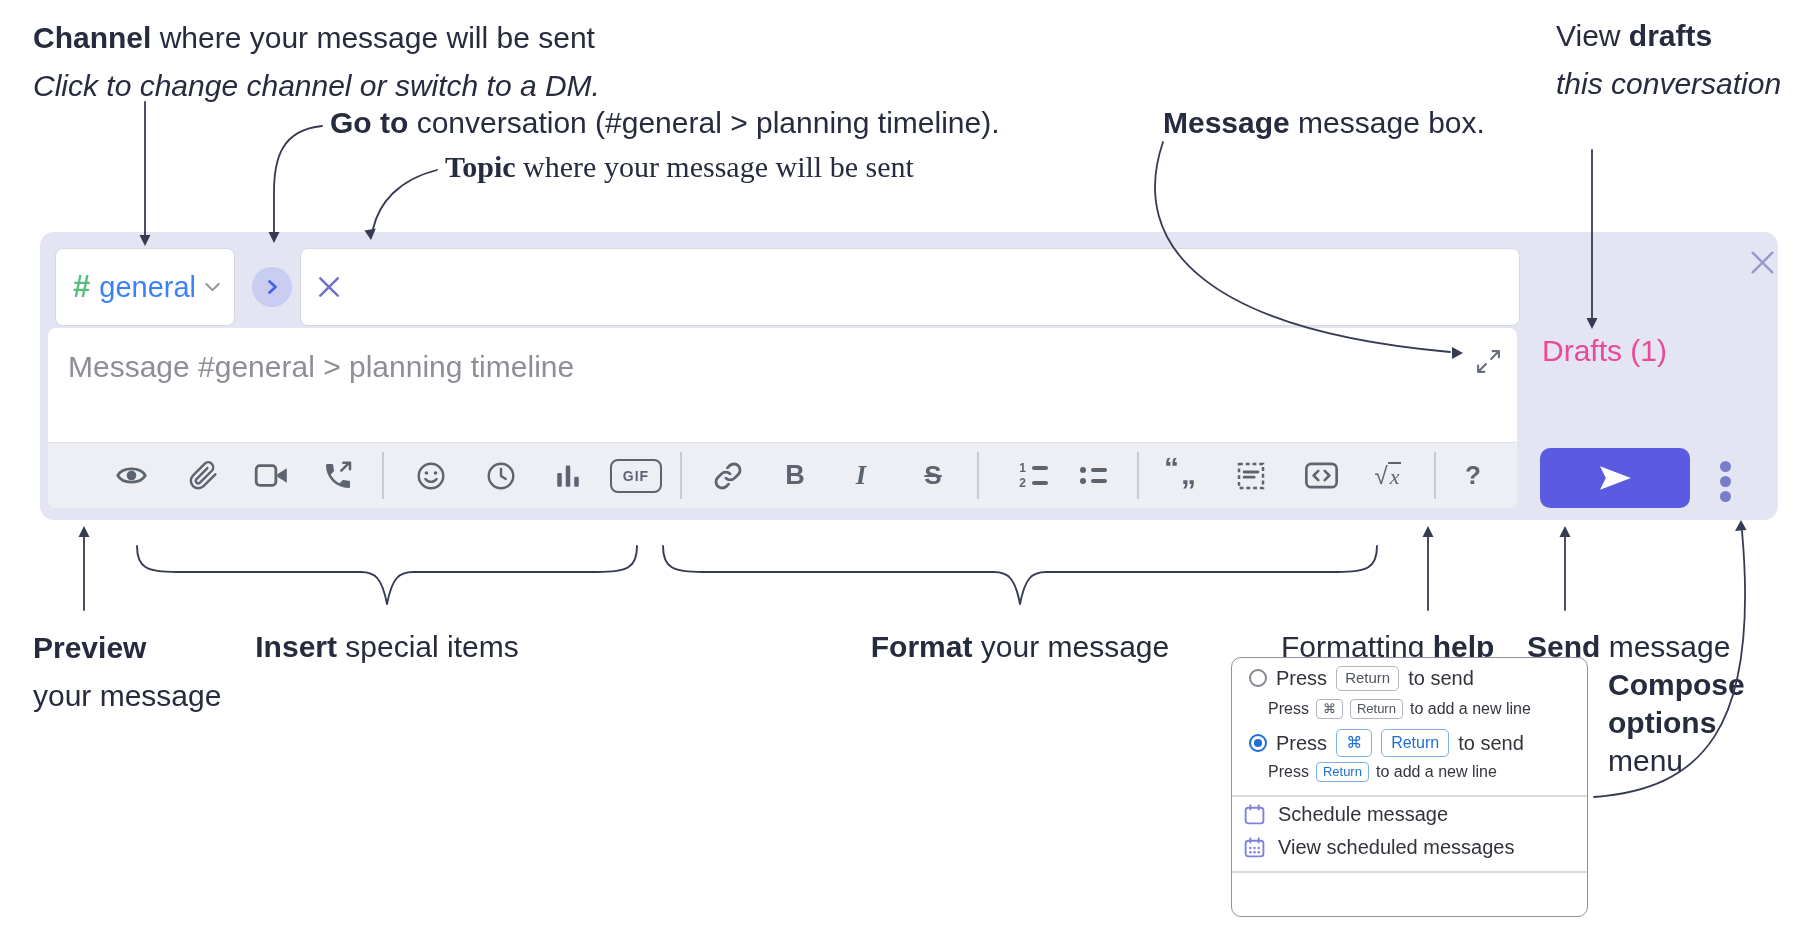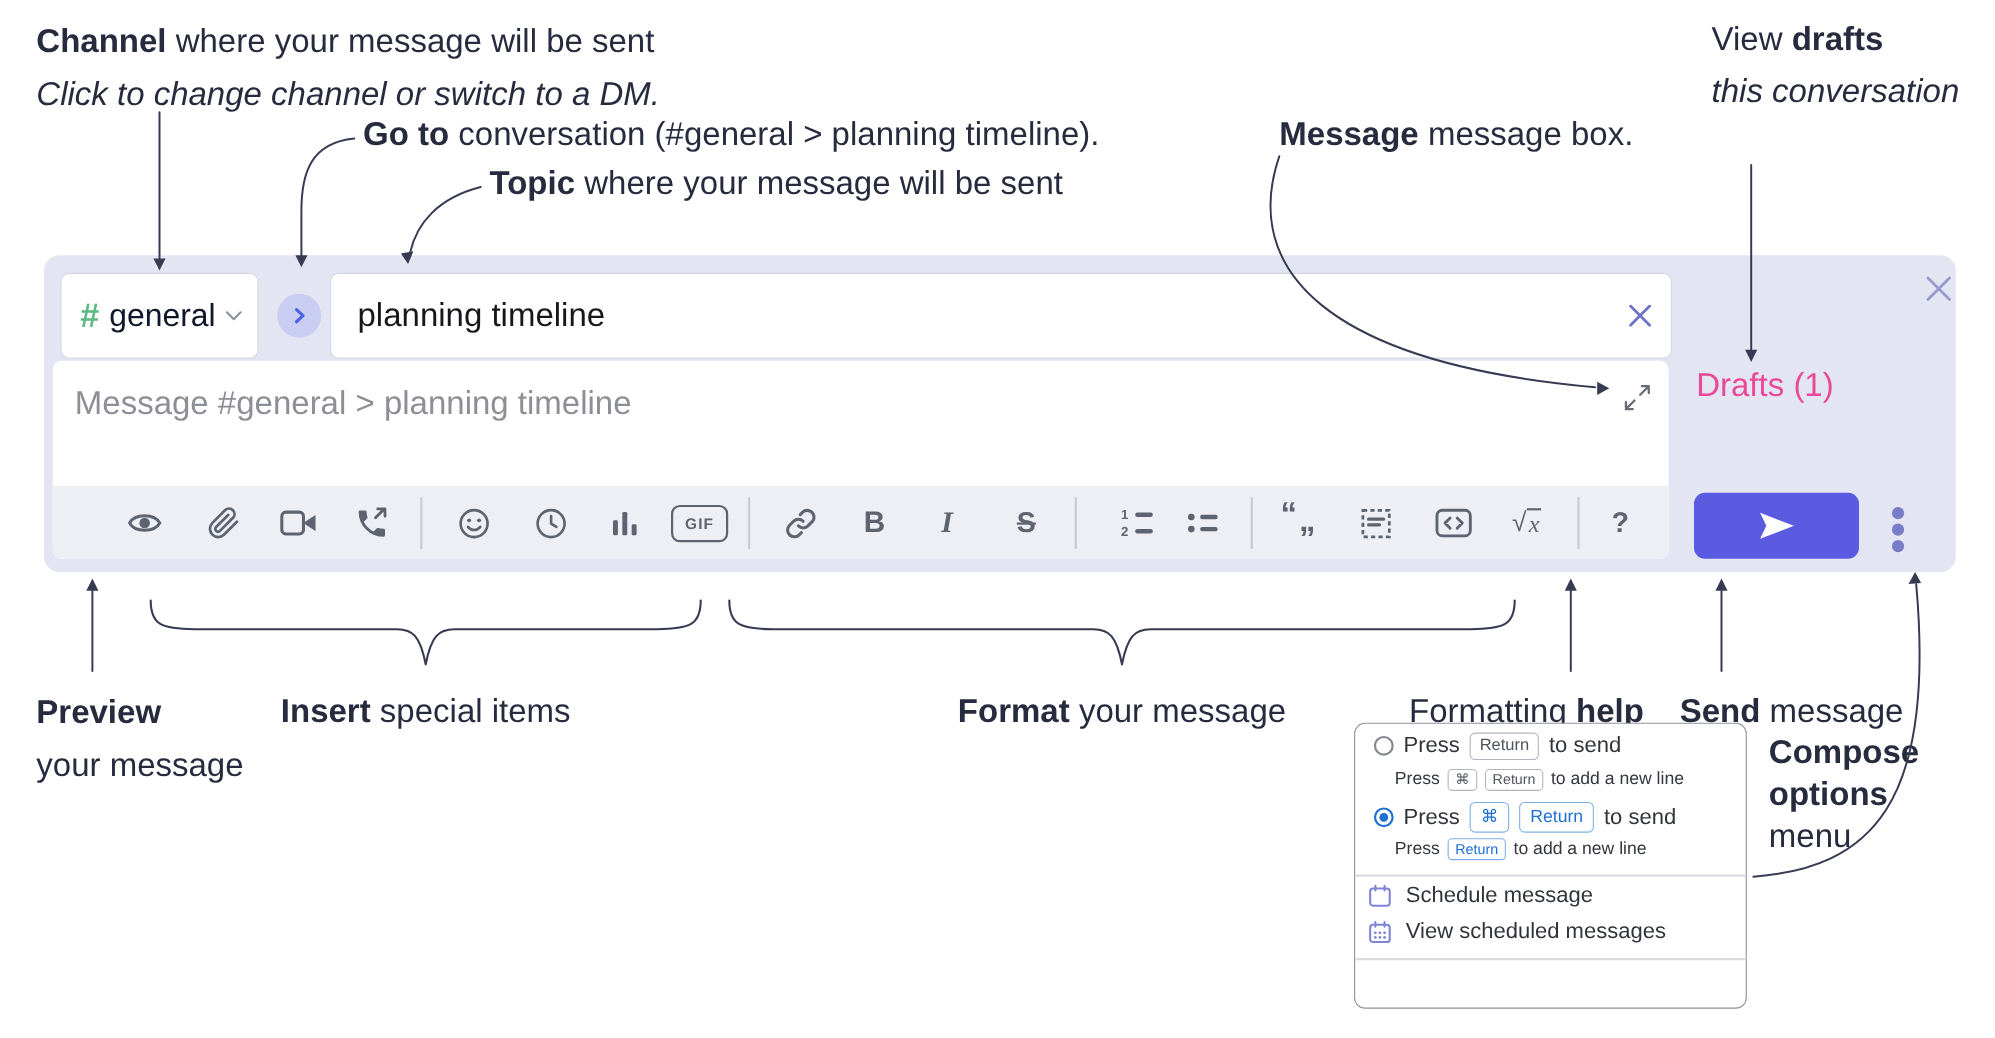--- a/index.html
+++ b/index.html
@@ -10,21 +10,21 @@
   .note{position:absolute;font-size:30px;line-height:38px;color:#262b3e;white-space:nowrap;}
   .note b{font-weight:700;}
   .note .it{font-style:italic;}
   .note.ml{line-height:48px;}
   
   .compose{position:absolute;left:40px;top:232px;width:1738px;height:288px;
            background:#e3e5f2;border-radius:14px;}
   .wbox{position:absolute;background:#fff;border:1px solid #d6d8e2;border-radius:8px;box-sizing:border-box;}
   .chan{left:55px;top:248px;width:180px;height:78px;display:flex;align-items:center;padding:0 14px 0 17px;gap:9px;cursor:pointer;}
   .hash{color:#5aba7f;font-weight:700;font-size:31px;}
-  .chan-label{font-size:29px;color:#0f172a;flex:1;}
+  .chan-label{font-size:29px;color:#3b82f6;flex:1;}
   .goto-circle{position:absolute;left:252px;top:267px;width:40px;height:40px;border-radius:50%;
                background:#c8cdf1;display:flex;align-items:center;justify-content:center;cursor:pointer;}
   .topicbox{left:300px;top:248px;width:1220px;height:78px;display:flex;align-items:center;}
   .topicbox input{flex:1;border:none;outline:none;background:transparent;font-family:"Liberation Sans",sans-serif;
                   font-size:30px;color:#17181c;padding:0 10px 0 24px;}
   .iconbtn{background:none;border:none;padding:0;margin:0;cursor:pointer;display:flex;align-items:center;justify-content:center;}
   .msgwrap{left:48px;top:328px;width:1469px;height:180px;border:none;background:#fff;border-radius:8px;}
   .msgwrap textarea{position:absolute;left:0;top:0;width:100%;height:114px;border:none;outline:none;resize:none;
        box-sizing:border-box;background:transparent;font-family:"Liberation Sans",sans-serif;
        font-size:30px;color:#17181c;padding:22px 42px 0 20px;}
@@ -81,21 +81,21 @@
 
   <div class="note" style="left:330px;top:104px;">
     <b>Go to</b><span> conversation (#general &gt; planning timeline).</span>
   </div>
 
   <div class="note ml" style="left:33px;top:14px;">
     <div><b>Channel</b><span> where your message will be sent</span></div>
     <div class="it">Click to change channel or switch to a DM.</div>
   </div>
 
-  <div class="note" style="left:445px;top:148px;">
+  <div class="note" style="left:445px;top:148px;font-family:Liberation Serif, serif;">
     <b>Topic</b><span> where your message will be sent</span>
   </div>
 
   <div class="note" style="left:1163px;top:104px;">
     <b>Message</b><span> message box.</span>
   </div>
 
   <div class="note ml" style="left:1556px;top:12px;">
     <div><span>View </span><b>drafts</b></div>
     <div class="it">this conversation</div>
@@ -111,21 +111,20 @@
     </svg>
   </div>
 
   <div class="goto-circle">
     <svg width="22" height="22" viewBox="0 0 22 22">
       <path d="M8.5 5.5 L14.5 11 L8.5 16.5" fill="none" stroke="#4a63dd" stroke-width="2.8" stroke-linecap="round" stroke-linejoin="round"></path>
     </svg>
   </div>
 
   <div class="wbox topicbox">
-    <input type="text" value="planning timeline" style="">
     <button class="iconbtn" style="width:56px;height:78px;">
       <svg width="24" height="24" viewBox="0 0 22 22">
         <path d="M3 3 L19 19 M19 3 L3 19" stroke="#6d73c6" stroke-width="2.3" stroke-linecap="round"></path>
       </svg>
     </button>
   </div>
 
   <button class="iconbtn abs" style="left:1746px;top:246px;width:32px;height:32px;">
     <svg width="27" height="27" viewBox="0 0 22 22">
       <path d="M3 3 L19 19 M19 3 L3 19" stroke="#9699ca" stroke-width="2" stroke-linecap="round"></path>

